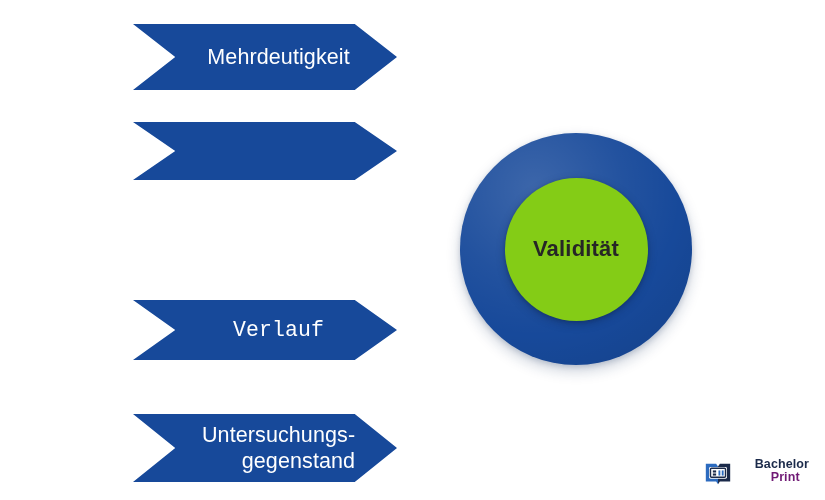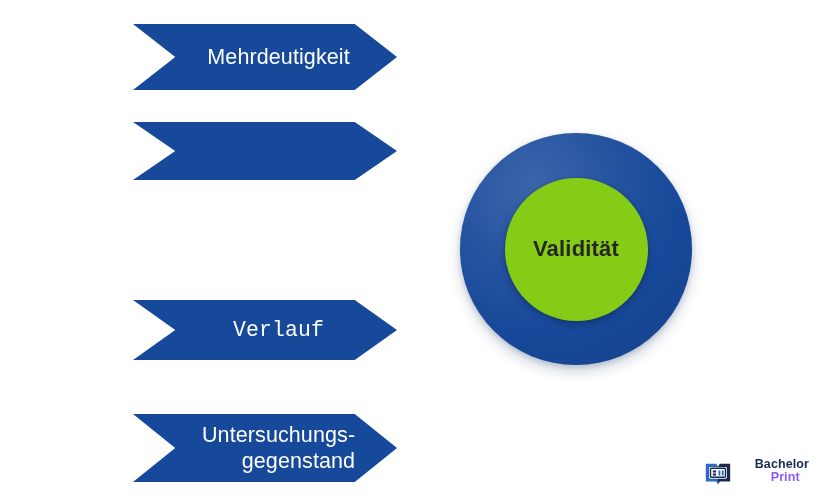--- a/index.html
+++ b/index.html
@@ -155,21 +155,21 @@
   }
 
   .logo-text .l1 {
     color: #1B2A4A;
     font-size: 12.5px;
     font-weight: 700;
     letter-spacing: 0.1px;
   }
 
   .logo-text .l2 {
-    color: #8b5cf6;
+    color: #701a75;
     font-size: 12.5px;
     font-weight: 700;
     letter-spacing: 0.1px;
     padding-left: 16px;
   }
 </style>
 </head>
 <body>
 
 <div id="canvas">

